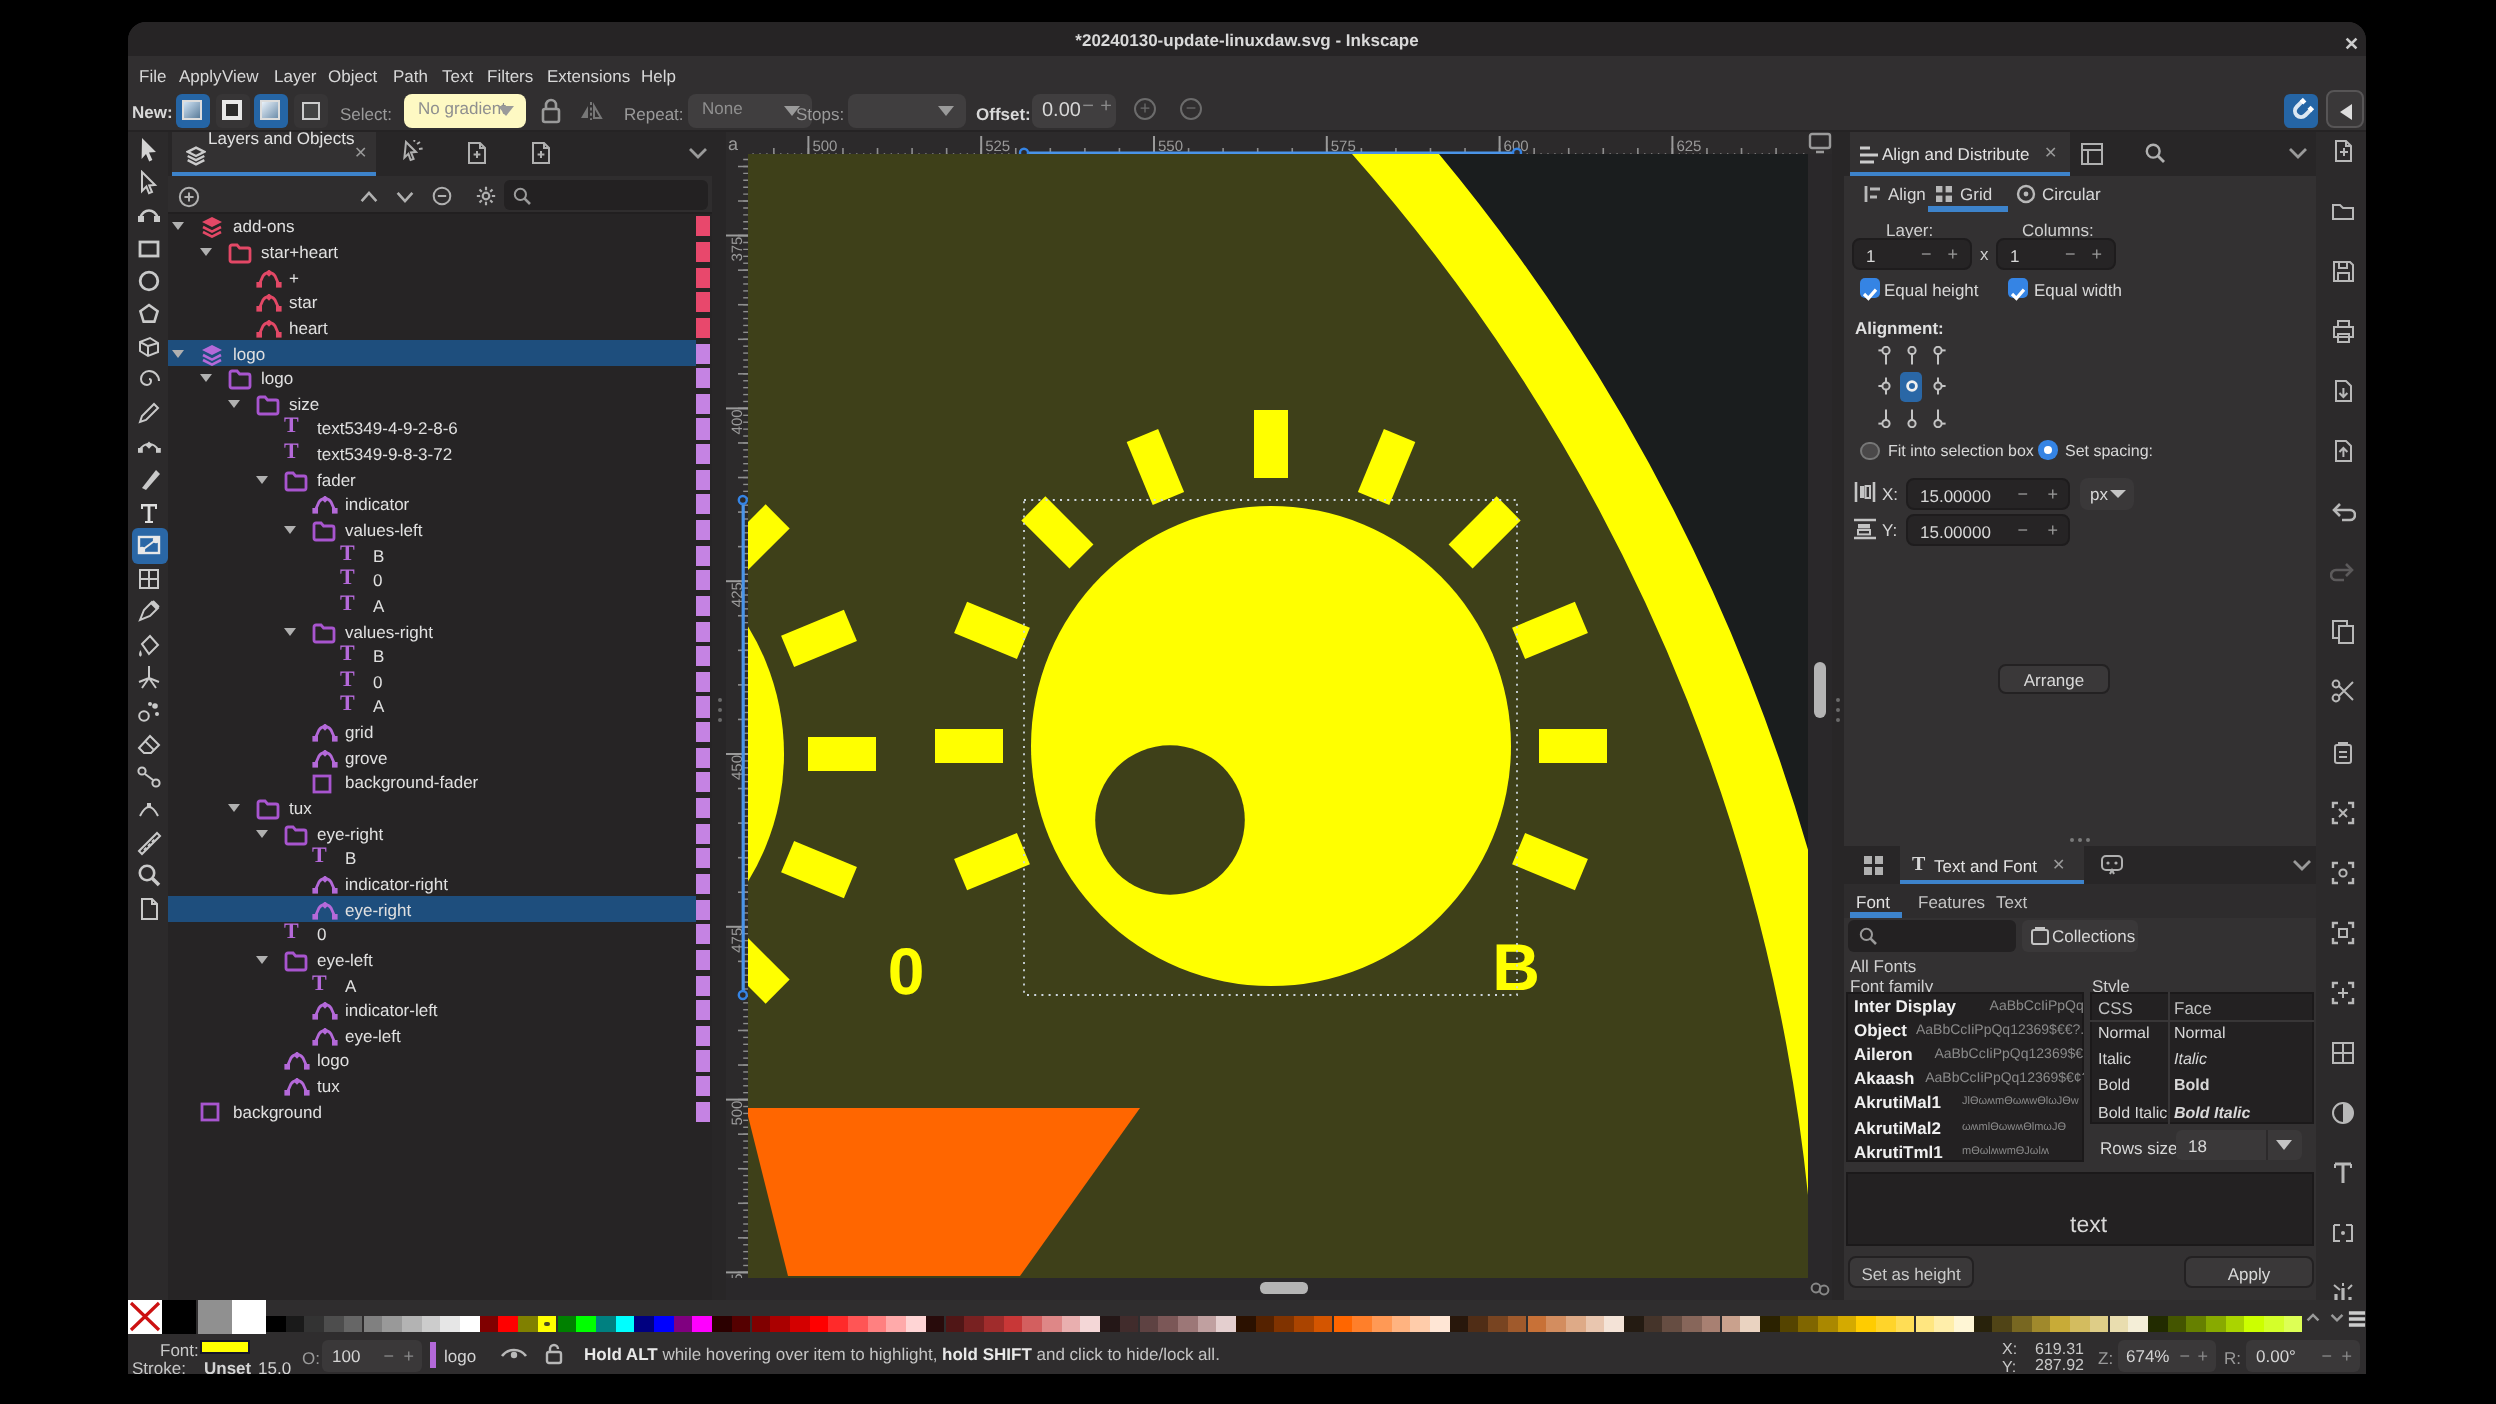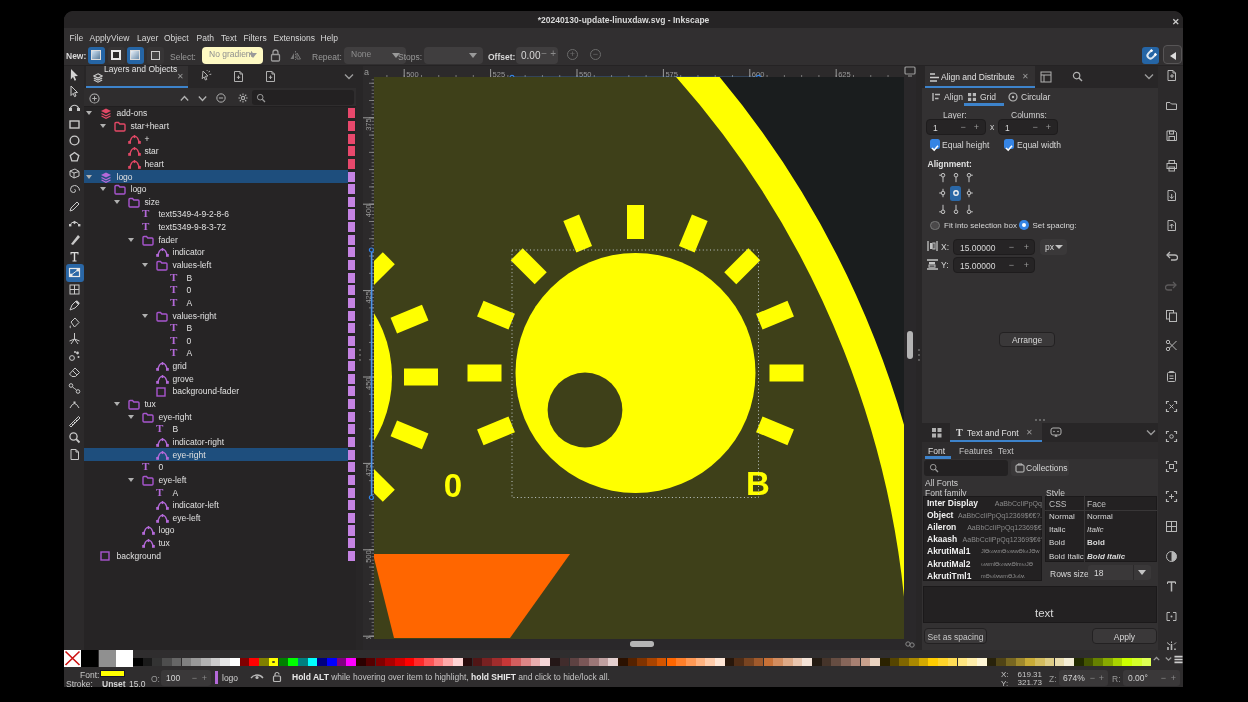--- a/index.html
+++ b/index.html
@@ -1126,21 +1126,21 @@
     <div class="txt" style="left:1023px;top:540.6px;font-size:8px;color:#d8d8d8;font-weight:bold;font-style:italic">Bold Italic</div>
     <div class="txt" style="left:986px;top:558px;font-size:8.5px;color:#d8d8d8">Rows size</div>
     <div class="ab" style="left:1024px;top:553.5px;width:63px;height:15.5px;background:#3a3839;border-radius:3px">
       <div style="position:absolute;left:6px;top:3px;font-size:8.5px;color:#d8d8d8">18</div>
       <div style="position:absolute;right:1px;top:0;width:17px;height:15.5px;border-left:1px solid #2c2a2b"></div>
       <div style="position:absolute;right:5px;top:5.5px;width:0;height:0;border-left:4.5px solid transparent;border-right:4.5px solid transparent;border-top:5px solid #c4c4c4"></div>
     </div>
     <div class="ab" style="left:859px;top:575px;width:234px;height:37px;background:#232122;border:1px solid #1b191a"></div>
     <div class="txt" style="left:971px;top:596px;font-size:11.5px;color:#d8d8d8">text</div>
     <div class="ab" style="left:860px;top:616.5px;width:63px;height:16px;background:#3a3839;border:1px solid #232122;border-radius:4px;text-align:center">
-      <div style="margin-top:3px;font-size:8.5px;color:#c9c9c9;white-space:nowrap">Set as spacing</div>
+      <div style="margin-top:3px;font-size:8.5px;color:#c9c9c9;white-space:nowrap">Set as height</div>
     </div>
     <div class="ab" style="left:1028px;top:616.5px;width:65px;height:16px;background:#3a3839;border:1px solid #232122;border-radius:4px;text-align:center">
       <div style="margin-top:3px;font-size:8.5px;color:#d8d8d8">Apply</div>
     </div>
     <svg class="ab" style="left:1101px;top:57.5px" width="13" height="13" viewBox="0 0 13 13">
       <path d="M3 1.5 H8 L10.5 4 V11.5 H3 Z M8 1.5 V4 H10.5" fill="none" stroke="#b8b8b8"></path>
       <path d="M5 7 H9 M7 5 V9" stroke="#b8b8b8"></path>
     </svg>
     <svg class="ab" style="left:1101px;top:87.6px" width="13" height="13" viewBox="0 0 13 13">
       <path d="M1.5 3.5 H5 L6.5 5 H11.5 V10.5 H1.5 Z" fill="none" stroke="#b8b8b8"></path>
@@ -1364,21 +1364,21 @@
       <circle cx="7" cy="4.5" r="1.6" fill="#b8b8b8"></circle>
     </svg>
     <svg class="ab" style="left:208px;top:660px" width="10" height="12" viewBox="0 0 10 12">
       <rect x="1.5" y="5" width="7" height="5.5" rx="1" fill="none" stroke="#b8b8b8" stroke-width="1.2"></rect>
       <path d="M3 5 V3.5 A2 2 0 0 1 7 3.5" fill="none" stroke="#b8b8b8" stroke-width="1.2"></path>
     </svg>
     <div class="txt" style="left:228px;top:661px;font-size:8.5px;color:#c4c4c4"><b style="color:#e8e8e8">Hold ALT</b> while hovering over item to highlight, <b style="color:#e8e8e8">hold SHIFT</b> and click to hide/lock all.</div>
     <div class="txt" style="left:937px;top:659px;font-size:8px;color:#c8c8c8">X:</div>
     <div class="txt" style="left:948px;top:658.5px;width:30px;text-align:right;font-size:8px;color:#c8c8c8">619.31</div>
     <div class="txt" style="left:937px;top:667.5px;font-size:8px;color:#c8c8c8">Y:</div>
-    <div class="txt" style="left:948px;top:667px;width:30px;text-align:right;font-size:8px;color:#c8c8c8">321.73</div>
+    <div class="txt" style="left:948px;top:667px;width:30px;text-align:right;font-size:8px;color:#c8c8c8">287.92</div>
     <div class="txt" style="left:985px;top:662.5px;font-size:8.5px;color:#9a9a9a">Z:</div>
     <div class="ab" style="left:995px;top:658.5px;width:49px;height:16px;background:#3a3839;border-radius:3px">
       <div style="position:absolute;left:4px;top:3.5px;font-size:8.5px;color:#d4d4d4">674%</div>
       <div style="position:absolute;right:13px;top:3px;font-size:9px;color:#8a8a8a">−</div>
       <div style="position:absolute;right:4px;top:3px;font-size:9px;color:#8a8a8a">+</div>
     </div>
     <div class="txt" style="left:1048px;top:662.5px;font-size:8.5px;color:#9a9a9a">R:</div>
     <div class="ab" style="left:1059px;top:658.5px;width:57px;height:16px;background:#3a3839;border-radius:3px">
       <div style="position:absolute;left:5px;top:3.5px;font-size:8.5px;color:#d4d4d4">0.00°</div>
       <div style="position:absolute;right:14px;top:3px;font-size:9px;color:#8a8a8a">−</div>

